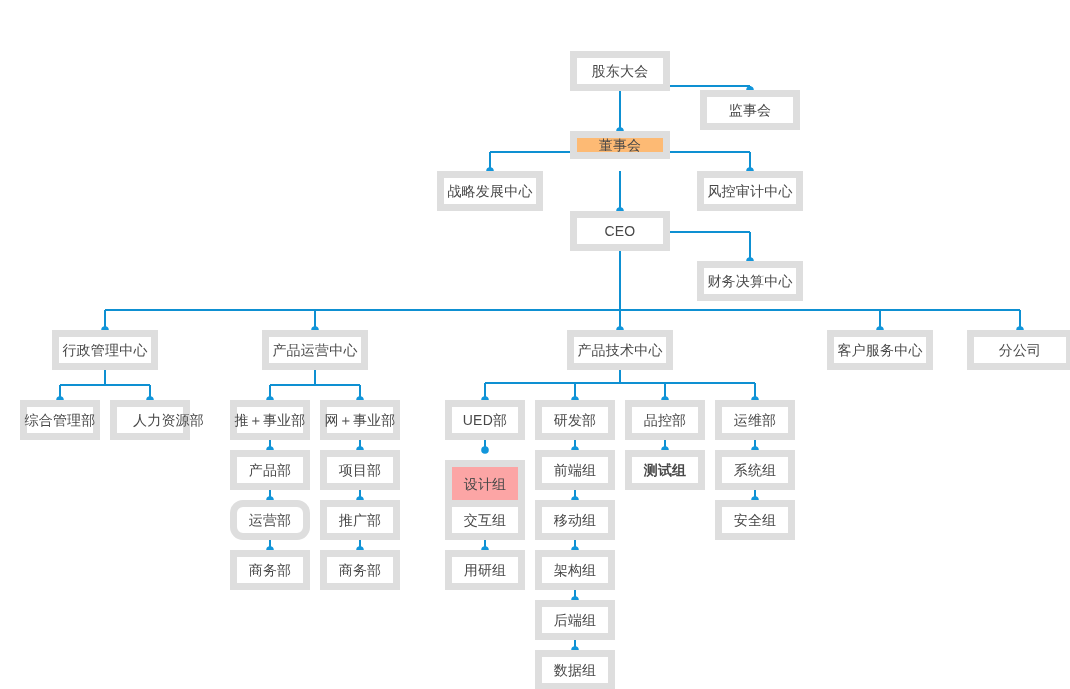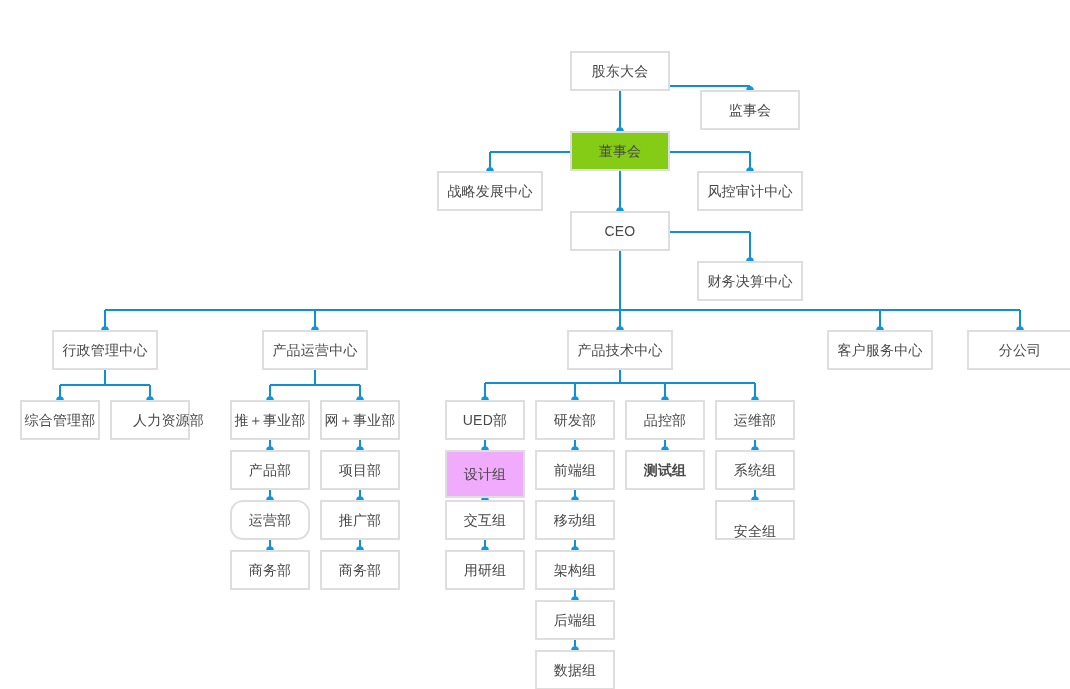--- a/index.html
+++ b/index.html
@@ -21,21 +21,21 @@
     position: absolute;
     left: 0;
     top: 0;
     width: 1070px;
     height: 689px;
     pointer-events: none;
   }
   .node {
     position: absolute;
     box-sizing: border-box;
-    border: 2px solid #14b8a6;
+    border: 7px solid #14b8a6;
     background: #ffffff;
     display: flex;
     align-items: center;
     justify-content: center;
     color: #484848;
     font-size: 14px;
     line-height: 1;
     letter-spacing: 0.2px;
     white-space: nowrap;
   }
@@ -129,21 +129,21 @@
       <circle cx="665" cy="400" r="3.8" fill="#1296db"></circle>
       <line x1="755" y1="383" x2="755" y2="400" stroke="#0e90d2" stroke-width="1.6" shape-rendering="crispEdges"></line>
       <circle cx="755" cy="400" r="3.8" fill="#1296db"></circle>
     </svg>
 <div class="node" style="left: 570px; top: 51px; width: 100px; height: 40px; border-color: rgb(222, 222, 222); background: rgb(255, 255, 255); color: rgb(72, 72, 72);">
       <span>股东大会</span>
     </div>
     <div class="node" style="left: 700px; top: 90px; width: 100px; height: 40px; border-color: rgb(222, 222, 222); background: rgb(255, 255, 255); color: rgb(72, 72, 72);">
       <span>监事会</span>
     </div>
-    <div class="node" style="left: 570px; top: 131px; width: 100px; height: 40px; border-color: rgb(222, 222, 222); background: #84cc16; color: rgb(72, 72, 72);">
+    <div class="node" style="left: 570px; top: 131px; width: 100px; height: 28px; border-color: rgb(222, 222, 222); background: #fdba74; color: rgb(72, 72, 72);">
       <span>董事会</span>
     </div>
     <div class="node" style="left: 437px; top: 171px; width: 106px; height: 40px; border-color: rgb(222, 222, 222); background: rgb(255, 255, 255); color: rgb(72, 72, 72);">
       <span>战略发展中心</span>
     </div>
     <div class="node" style="left: 697px; top: 171px; width: 106px; height: 40px; border-color: rgb(222, 222, 222); background: rgb(255, 255, 255); color: rgb(72, 72, 72);">
       <span>风控审计中心</span>
     </div>
     <div class="node" style="left: 570px; top: 211px; width: 100px; height: 40px; border-color: rgb(222, 222, 222); background: rgb(255, 255, 255); color: rgb(72, 72, 72);">
       <span>CEO</span>
@@ -192,21 +192,21 @@
     </div>
     <div class="node" style="left: 320px; top: 500px; width: 80px; height: 40px; border-color: rgb(222, 222, 222); background: rgb(255, 255, 255); color: rgb(72, 72, 72);">
       <span>推广部</span>
     </div>
     <div class="node" style="left: 320px; top: 550px; width: 80px; height: 40px; border-color: rgb(222, 222, 222); background: rgb(255, 255, 255); color: rgb(72, 72, 72);">
       <span>商务部</span>
     </div>
     <div class="node" style="left: 445px; top: 400px; width: 80px; height: 40px; border-color: rgb(222, 222, 222); background: rgb(255, 255, 255); color: rgb(72, 72, 72);">
       <span>UED部</span>
     </div>
-    <div class="node" style="left: 445px; top: 450px; width: 80px; height: 48px; border-color: rgb(222, 222, 222); background: #f0abfc; color: rgb(72, 72, 72);">
+    <div class="node" style="left: 445px; top: 460px; width: 80px; height: 48px; border-color: rgb(222, 222, 222); background: #fca5a5; color: rgb(72, 72, 72);">
       <span>设计组</span>
     </div>
     <div class="node" style="left: 445px; top: 500px; width: 80px; height: 40px; border-color: rgb(222, 222, 222); background: rgb(255, 255, 255); color: rgb(72, 72, 72);">
       <span>交互组</span>
     </div>
     <div class="node" style="left: 445px; top: 550px; width: 80px; height: 40px; border-color: rgb(222, 222, 222); background: rgb(255, 255, 255); color: rgb(72, 72, 72);">
       <span>用研组</span>
     </div>
     <div class="node" style="left: 535px; top: 400px; width: 80px; height: 40px; border-color: rgb(222, 222, 222); background: rgb(255, 255, 255); color: rgb(72, 72, 72);">
       <span>研发部</span>
@@ -231,16 +231,16 @@
     </div>
     <div class="node" style="left: 625px; top: 450px; width: 80px; height: 40px; border-color: rgb(222, 222, 222); background: rgb(255, 255, 255); color: rgb(72, 72, 72); font-weight: bold;">
       <span>测试组</span>
     </div>
     <div class="node" style="left: 715px; top: 400px; width: 80px; height: 40px; border-color: rgb(222, 222, 222); background: rgb(255, 255, 255); color: rgb(72, 72, 72);">
       <span>运维部</span>
     </div>
     <div class="node" style="left: 715px; top: 450px; width: 80px; height: 40px; border-color: rgb(222, 222, 222); background: rgb(255, 255, 255); color: rgb(72, 72, 72);">
       <span>系统组</span>
     </div>
-    <div class="node" style="left: 715px; top: 500px; width: 80px; height: 40px; border-color: rgb(222, 222, 222); background: rgb(255, 255, 255); color: rgb(72, 72, 72); align-items: flex-end;">
+    <div class="node" style="left: 715px; top: 500px; width: 80px; height: 40px; border-color: rgb(222, 222, 222); background: rgb(255, 255, 255); color: rgb(72, 72, 72);">
       <span>安全组</span>
     </div>
   </div>
 
 </body></html>

